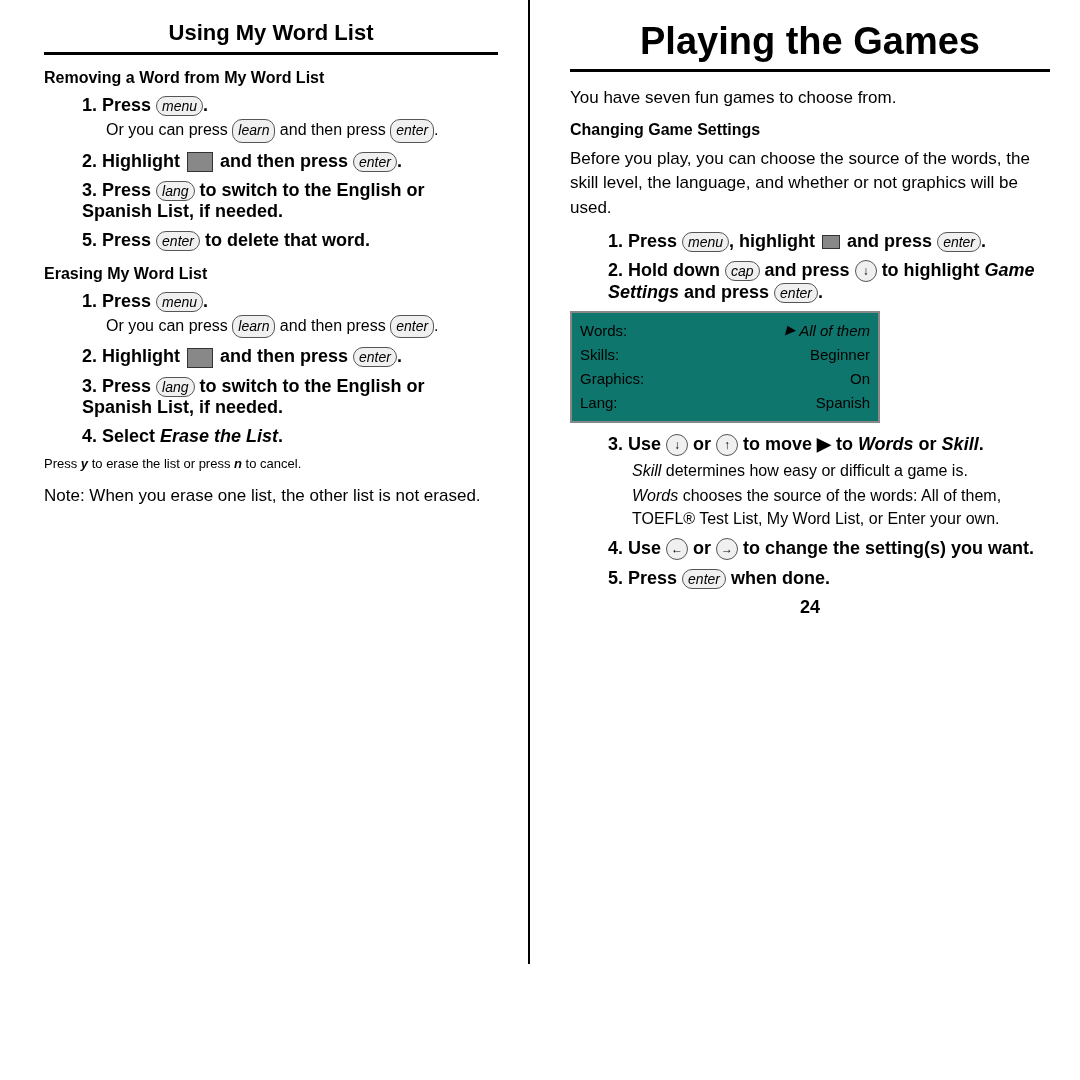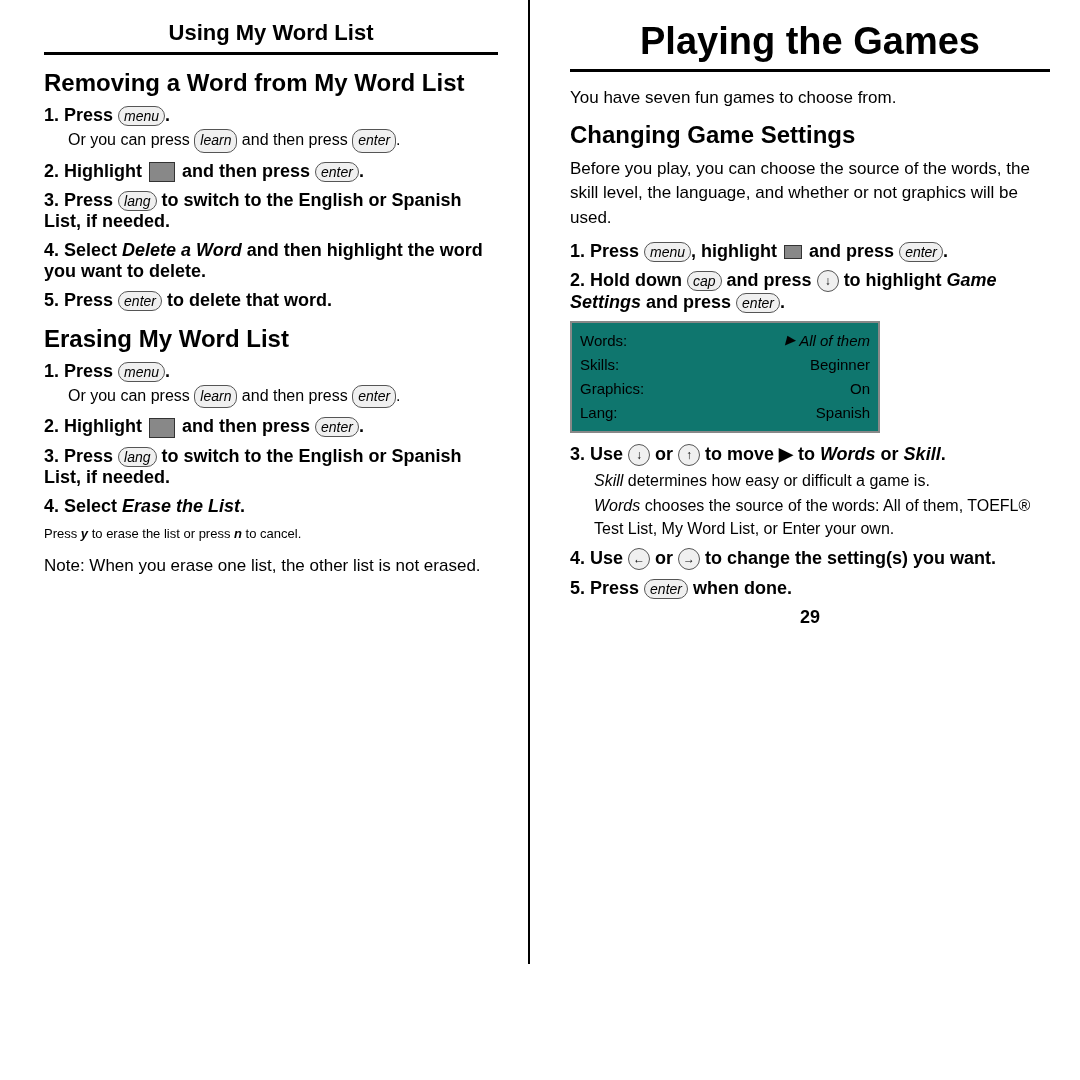--- a/index.html
+++ b/index.html
@@ -37,26 +37,27 @@
       font-size: 38px;
       font-weight: bold;
       margin-bottom: 6px;
     }
     .divider {
       border: none;
       border-top: 3px solid #000;
       margin-bottom: 14px;
     }
     .section-heading {
-      font-size: 24px;
+      font-size: 16px;
       font-weight: bold;
       margin-bottom: 8px;
     }
     .numbered-item {
       margin-bottom: 8px;
+      margin-left: 38px;
     }
     .numbered-item .label {
       font-weight: bold;
       font-size: 18px;
     }
     .sub-text {
       margin-left: 24px;
       margin-top: 3px;
       font-size: 16px;
       line-height: 1.4;
@@ -160,23 +161,20 @@
     </div>
 
     <div class="numbered-item">
       <span class="label bold"><strong>2. Highlight <span class="icon-img"></span> and then press <span class="key">enter</span>.</strong></span>
     </div>
 
     <div class="numbered-item">
       <span class="label bold"><strong>3. Press <span class="key">lang</span> to switch to the English or Spanish List, if needed.</strong></span>
     </div>
 
-    <div class="numbered-item">
-      <span class="label bold"><strong>4. Select <span class="italic-bold">Delete a Word</span> and then highlight the word you want to delete.</strong></span>
-    </div>
 
     <div class="numbered-item">
       <span class="label bold"><strong>5. Press <span class="key">enter</span> to delete that word.</strong></span>
     </div>
 
     <div class="section-heading" style="margin-top:14px;">Erasing My Word List</div>
 
     <div class="numbered-item">
       <span class="label bold"><strong>1. Press <span class="key">menu</span>.</strong></span>
       <div class="sub-text">
@@ -253,15 +251,15 @@
     </div>
 
     <div class="numbered-item">
       <span class="label bold"><strong>4. Use <span class="circle-btn">←</span> or <span class="circle-btn">→</span> to change the setting(s) you want.</strong></span>
     </div>
 
     <div class="numbered-item">
       <span class="label bold"><strong>5. Press <span class="key">enter</span> when done.</strong></span>
     </div>
 
-    <div class="page-number">29</div>
+    <div class="page-number">24</div>
   </div>
 </div>
 
 </body></html>

